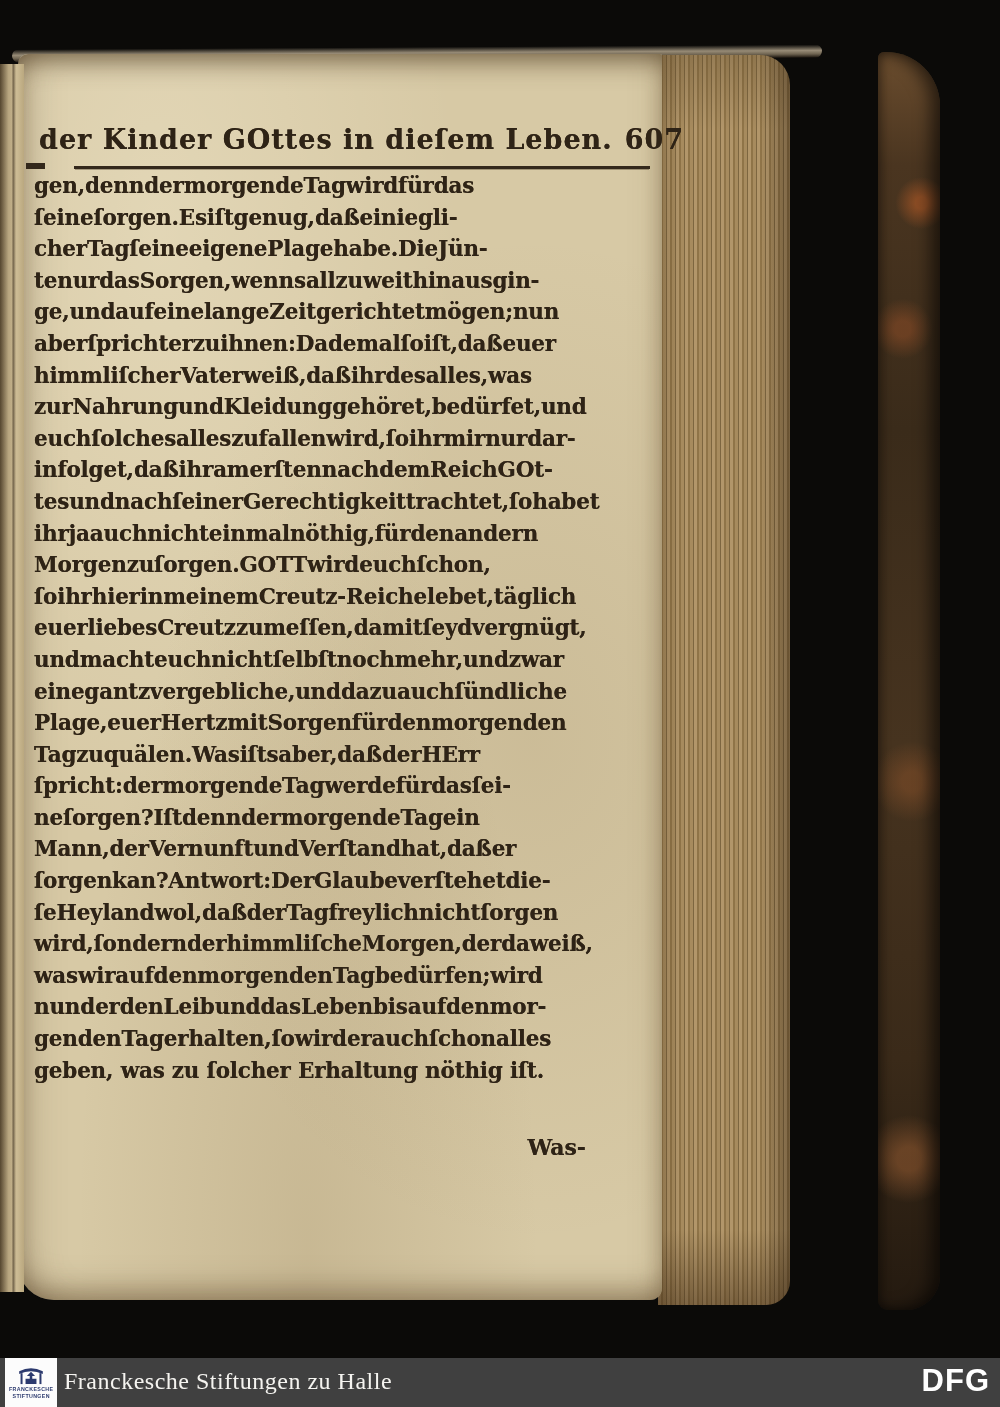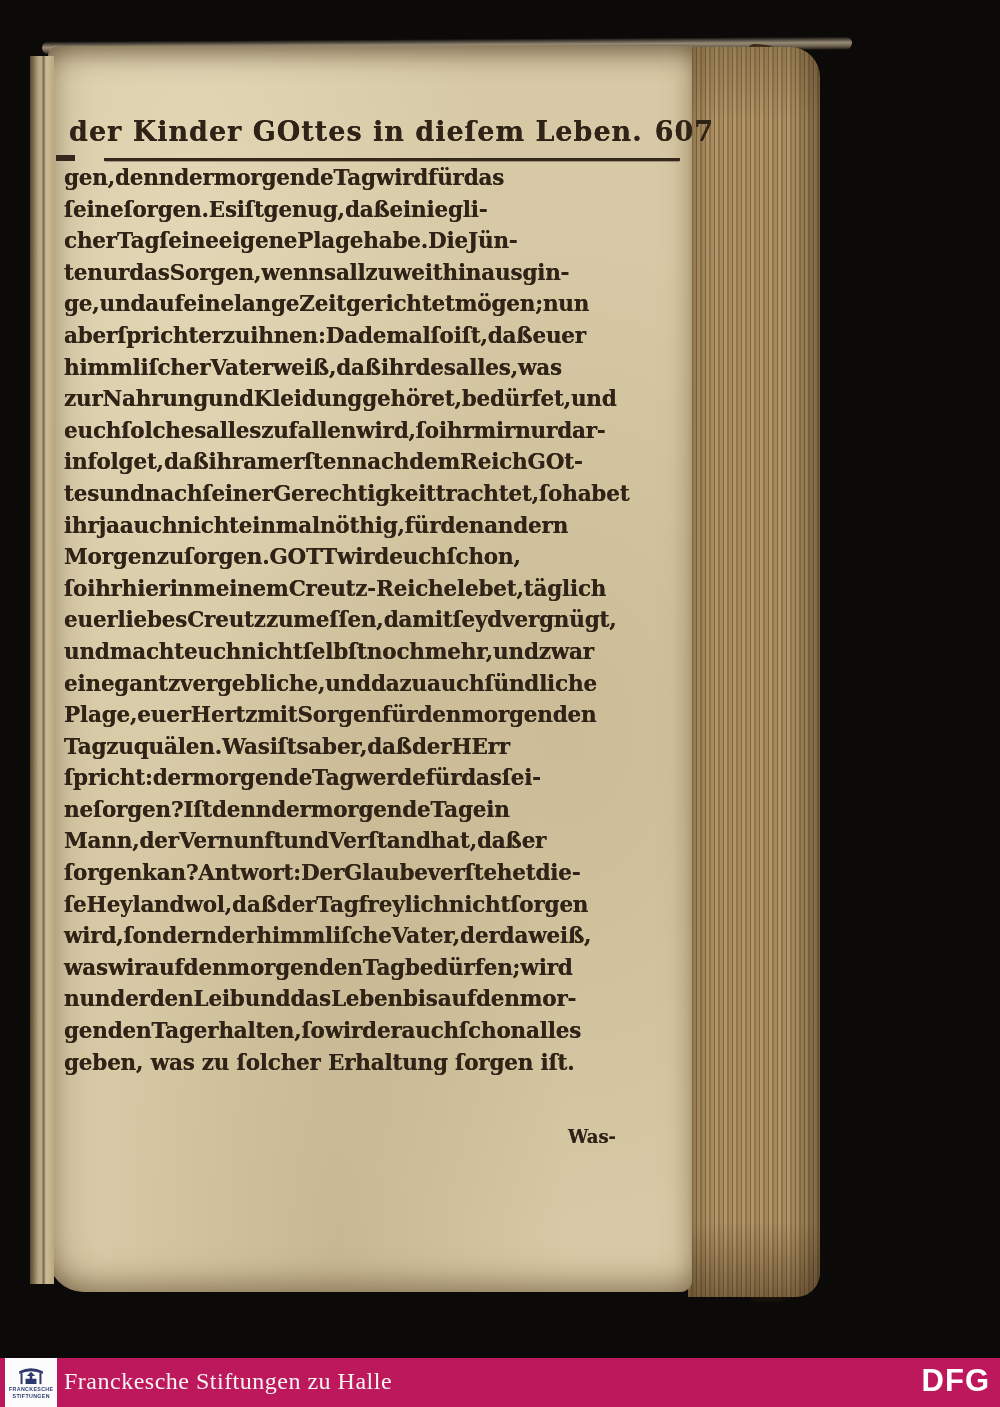--- a/index.html
+++ b/index.html
@@ -2,21 +2,21 @@
 <html><head>
 <meta charset="utf-8">
 <style>
   html,body{margin:0;padding:0;}
   body{
     width:1000px;height:1407px;position:relative;overflow:hidden;
     background:#0b0a08;
     font-family:"DejaVu Serif", serif;
   }
   
-  .book{position:absolute;top:44px;left:0;width:780px;height:1258px;margin-left:30px;}
+  .book{position:absolute;top:52px;left:0;width:940px;height:1258px;}
 
   .top-edge{
     position:absolute;top:-5px;left:12px;width:810px;height:13px;
     background:linear-gradient(180deg,rgba(150,140,120,0),#978b76 45%,#6e6350 72%,rgba(40,30,20,.55));
     border-radius:7px;transform:rotate(-.35deg);
   }
   .leather{
     position:absolute;top:0;right:0;width:62px;height:100%;
     border-radius:6px 54px 34px 10px;
     background:
@@ -66,26 +66,26 @@
   .head-rule{position:absolute;top:114px;left:40px;width:576px;height:3px;background:#33281b;
     box-shadow:0 2px 0 -1px rgba(51,40,27,.35);}
   .head-rule-dash{position:absolute;top:111px;left:-8px;width:19px;height:6px;background:#33281b;}
   .body-lines{position:absolute;top:121px;left:0;width:100%;}
   .line{
     height:31.6px;font-size:21.5px;font-weight:bold;letter-spacing:-.2px;
     text-shadow:0 0 .6px rgba(40,25,10,.75);white-space:nowrap;overflow:visible;
   }
   .justify{display:flex;justify-content:flex-start;}
   .catchword{
-    position:absolute;top:1082px;right:16px;font-size:18px;font-weight:bold;
+    position:absolute;top:1082px;right:16px;font-size:22px;font-weight:bold;
     text-shadow:0 0 .6px rgba(40,25,10,.75);
   }
   
   .footer{
-    position:absolute;left:0;bottom:0;width:1000px;height:49px;background:#be185d;
+    position:absolute;left:0;bottom:0;width:1000px;height:49px;background:#404040;
   }
   .logo-box{
     position:absolute;left:5px;top:0;width:52px;height:100%;background:#fcfcfc;
     display:flex;flex-direction:column;align-items:center;justify-content:center;
     cursor:pointer;
   }
   .logo-box svg{display:block;margin-bottom:1px;}
   .logo-l1,.logo-l2{
     font-family:"Liberation Sans", sans-serif;font-size:6px;line-height:7px;
     letter-spacing:.4px;color:#2c3a6e;transform:scaleX(.88);font-weight:bold;
@@ -363,21 +363,21 @@
           <span>Tag</span>
           <span>freylich</span>
           <span>nicht</span>
           <span>ſorgen</span>
         </div>
       <div class="line justify">
           <span>wird,</span>
           <span>ſondern</span>
           <span>der</span>
           <span>himmliſche</span>
-          <span>Vater,</span>
+          <span>Morgen,</span>
           <span>der</span>
           <span>da</span>
           <span>weiß,</span>
         </div>
       <div class="line justify">
           <span>was</span>
           <span>wir</span>
           <span>auf</span>
           <span>den</span>
           <span>morgenden</span>
@@ -402,21 +402,21 @@
           <span>genden</span>
           <span>Tag</span>
           <span>erhalten,</span>
           <span>ſo</span>
           <span>wird</span>
           <span>er</span>
           <span>auch</span>
           <span>ſchon</span>
           <span>alles</span>
         </div>
-      <div class="line">geben, was zu ſolcher Erhaltung ſorgen iſt.</div>
+      <div class="line">geben, was zu ſolcher Erhaltung nöthig iſt.</div>
     </div>
 
     <div class="catchword">Was-</div>
   </div>
 </div>
 
 <div class="footer">
   <div class="logo-box">
     <svg width="26" height="20" viewBox="0 0 28 22">
       <path d="M1 7 Q14 0 27 7 L27 10 Q14 3.5 1 10 Z" fill="#2c3a6e"></path>

